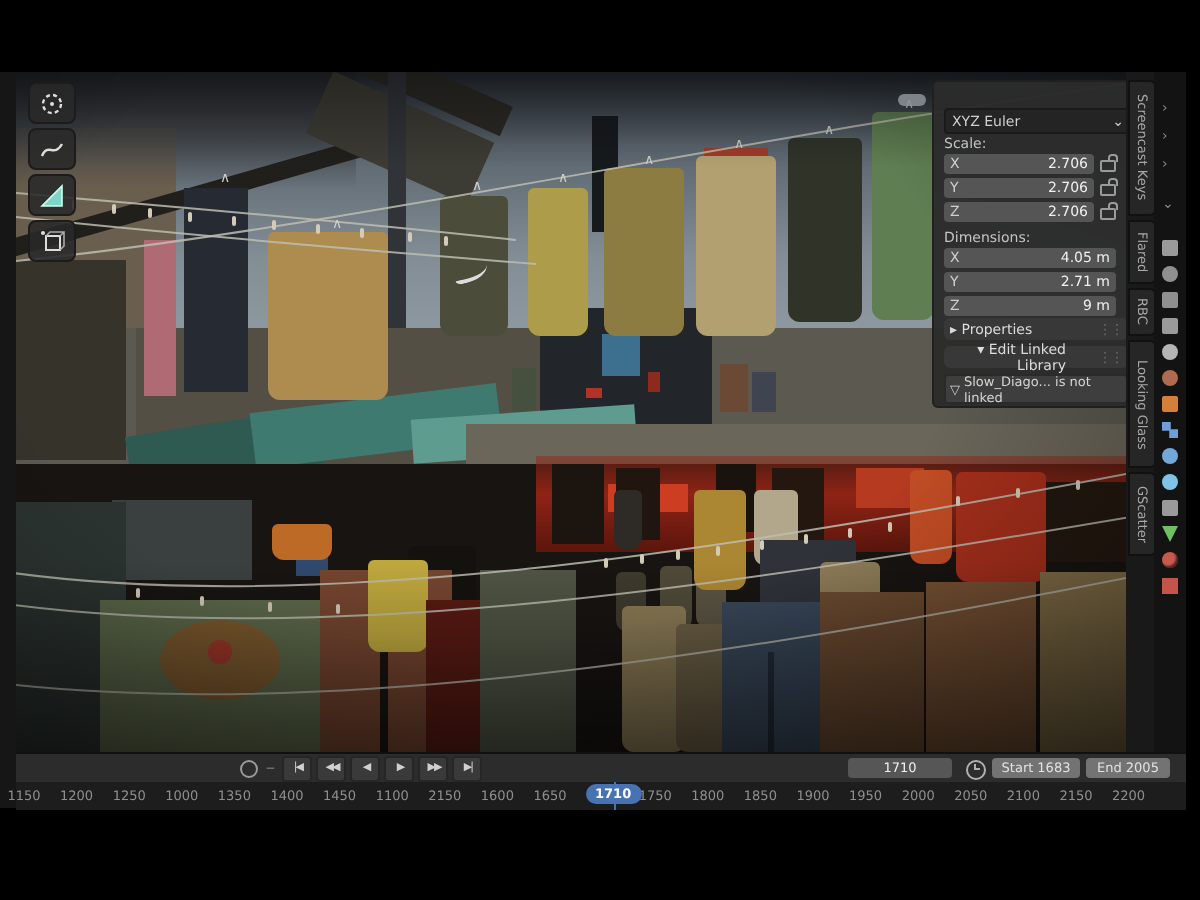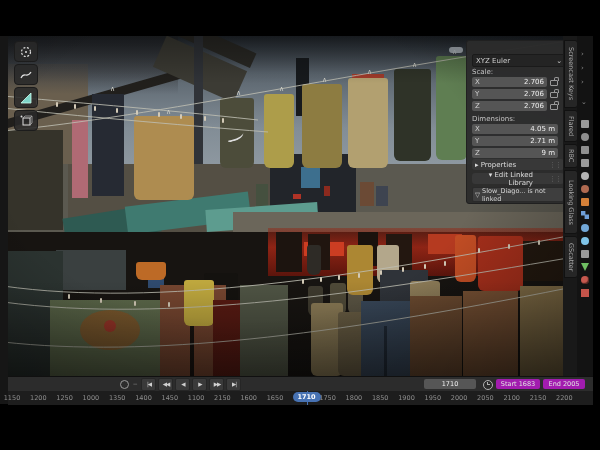--- a/index.html
+++ b/index.html
@@ -66,21 +66,21 @@
   
   #timeline{left:8px;top:376px;width:585px;height:28px;background:#2c2c2c;border-top:1px solid #101010;}
   #tl-header{position:absolute;left:0;top:0;width:585px;height:14px;background:#2c2c2c;}
   #playback{position:absolute;left:112px;top:1px;height:12px;display:flex;align-items:center;gap:2px;}
   .autokey{width:7px;height:7px;border:1px solid #9a9a9a;border-radius:50%;}
   .pb-dash{color:#8a8a8a;font-size:7px;margin:0 2px;}
   .pbtn{min-width:11px;height:11px;background:#3a3a3a;border:1px solid #262626;border-radius:2px;
     color:#d0d0d0;font-size:5.5px;display:flex;align-items:center;justify-content:center;letter-spacing:-1px;padding:0 1px;}
   .tl-field{position:absolute;top:2px;height:10px;background:#565656;border-radius:2px;color:#f0f0f0;
     font-size:6.5px;display:flex;align-items:center;justify-content:center;gap:2px;}
-  .tl-field.dim{background:#a21caf;color:#e2e2e2;}
+  .tl-field.dim{background:#737373;color:#e2e2e2;}
   .clock{position:absolute;width:8px;height:8px;border:1px solid #b0b0b0;border-radius:50%;}
   .clock::before{content:"";position:absolute;left:3px;top:1px;width:1px;height:3px;background:#b0b0b0;}
   .clock::after{content:"";position:absolute;left:3px;top:3px;width:3px;height:1px;background:#b0b0b0;}
   #ruler{position:absolute;left:0;top:14px;width:585px;height:14px;background:#1d1d1d;}
   .rlabel{position:absolute;top:3px;transform:translateX(-50%);color:#8f8f8f;font-size:6.5px;}
   #playhead{position:absolute;top:0;width:1px;height:14px;background:#4772b3;}
   #framebadge{position:absolute;top:1px;height:10px;min-width:24px;padding:0 2px;background:#4772b3;
     border-radius:5px;color:#fff;font-size:6.5px;font-weight:bold;display:flex;align-items:center;justify-content:center;transform:translateX(-50%);}
   svg{display:block;}
 </style>

